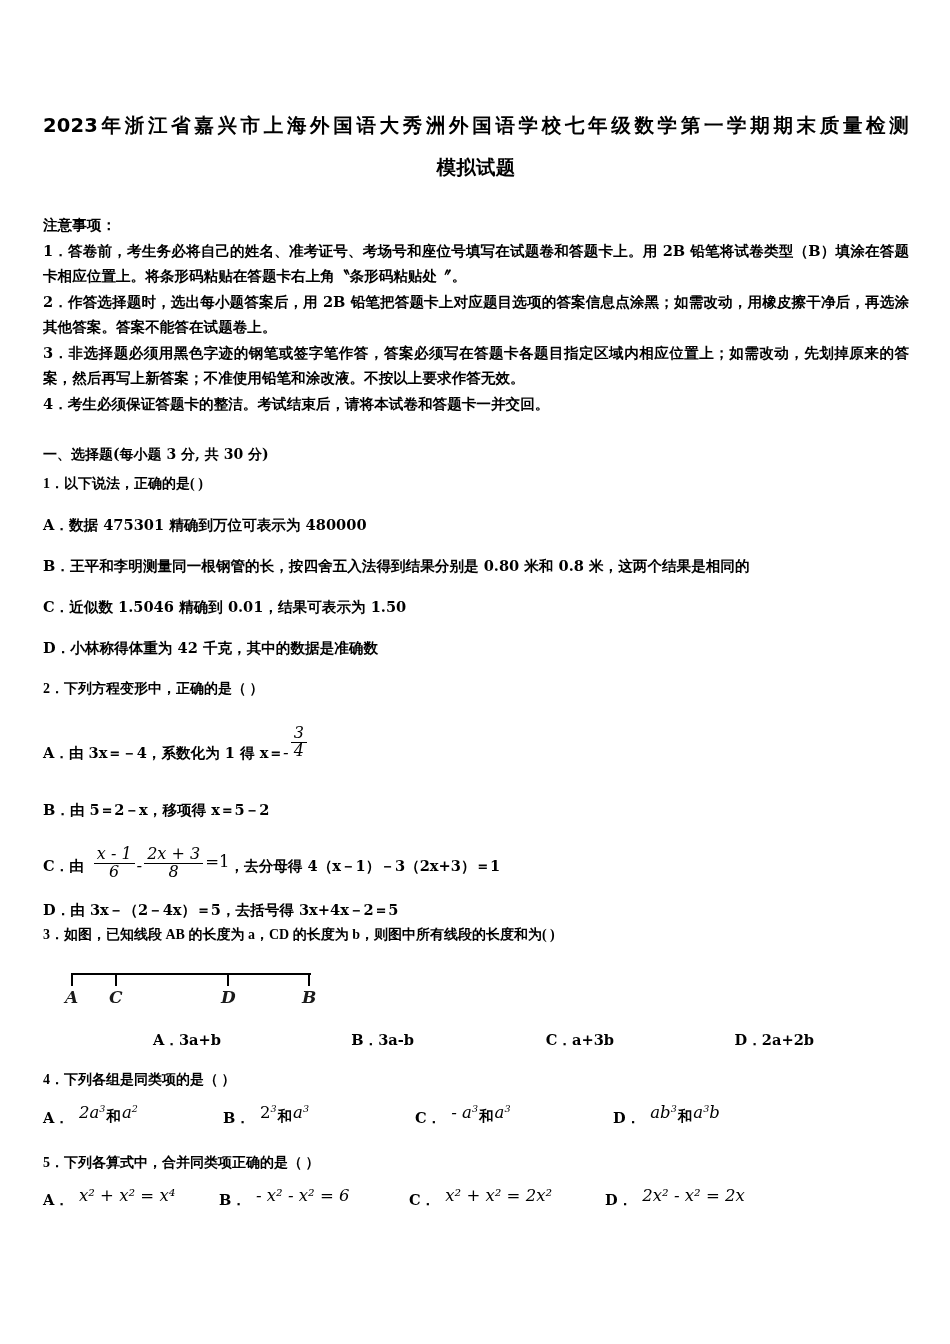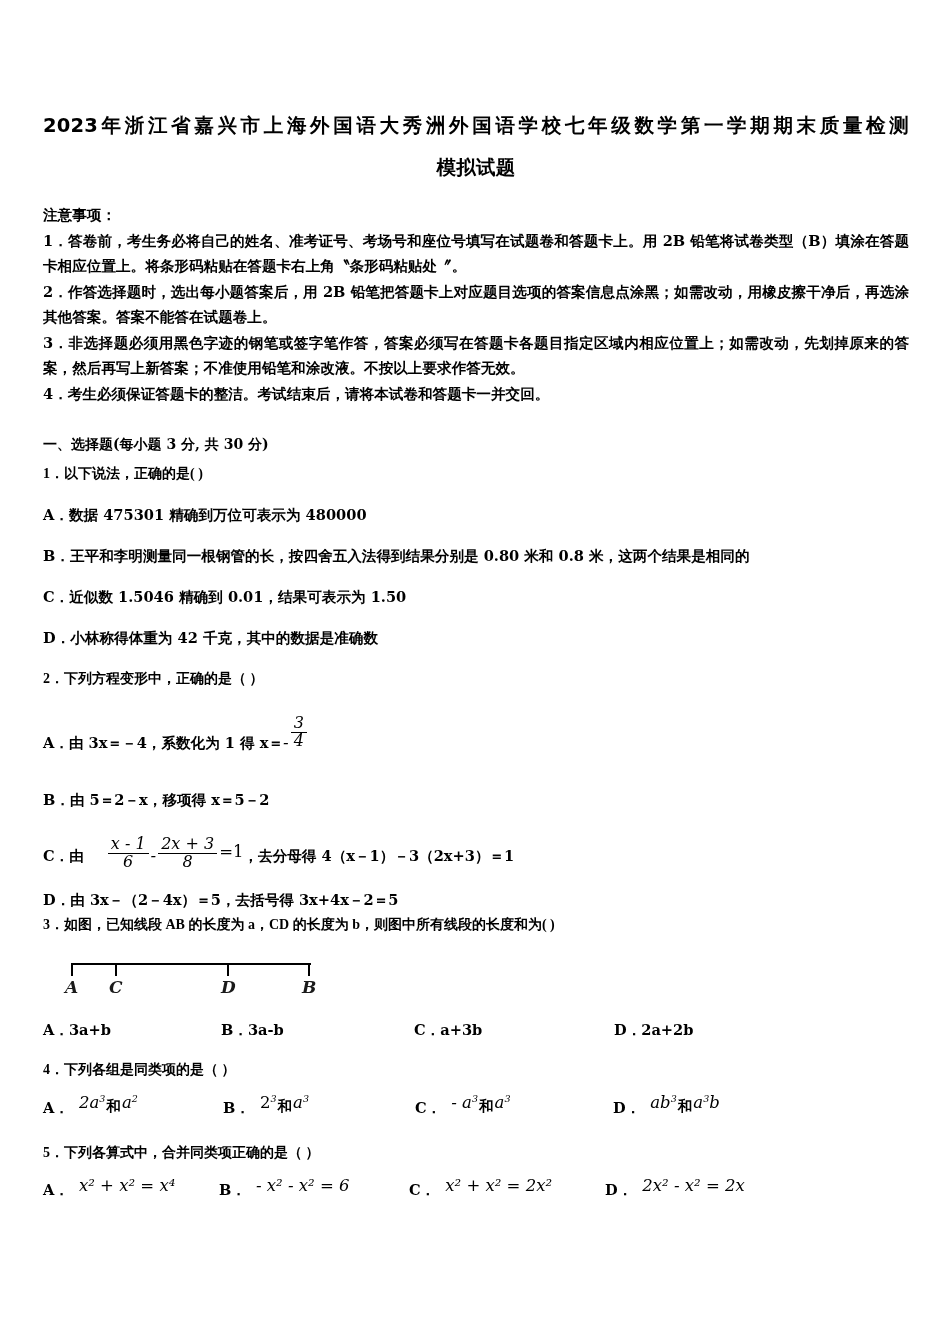--- a/index.html
+++ b/index.html
@@ -47,21 +47,21 @@
     white-space: nowrap;
   }
   .title-line2 {
     display: block;
     margin-top: 6px;
     text-align: center;
   }
 
   
   .notice {
-    margin-top: 16px;
+    margin-top: 26px;
     font-family: "DejaVu Serif", "Liberation Serif", serif;
     font-weight: bold;
     font-size: 14.6px;
     line-height: 25.5px;
     text-align: justify;
   }
   .notice-head {
     display: block;
   }
   .notice-item {
@@ -102,20 +102,21 @@
   .opt-row {
     display: flex;
     margin-top: 16px;
     font-family: "DejaVu Serif", "Liberation Serif", serif;
     font-weight: bold;
     font-size: 14.6px;
     line-height: 22px;
   }
   .opt-row > .cell {
     flex: 0 0 auto;
+    text-align: right;
   }
   .opt-row .c1 { width: 178px; }
   .opt-row .c2 { width: 193px; }
   .opt-row .c3 { width: 200px; }
   .opt-row .c4 { width: 200px; }
 
   
   .opt-row-math {
     display: flex;
     align-items: flex-end;
@@ -247,21 +248,21 @@
     </div>
 
     <div class="q-stem" style="margin-top:16px;">2．下列方程变形中，正确的是（      ）</div>
     <div class="opt" style="margin-top:24px;">
       <span class="opt-label">A．</span><span>由 3x＝－4，系数化为 1 得 x＝</span><span class="mth" style="top:0;">-</span><span class="frac frac-raise"><span class="num">3</span><span class="den">4</span></span>
     </div>
     <div class="opt" style="margin-top:33px;">
       <span class="opt-label">B．</span><span>由 5＝2－x，移项得 x＝5－2</span>
     </div>
     <div class="opt" style="margin-top:24px;">
-      <span class="opt-label">C．</span><span>由</span><span class="frac" style="margin-left:24px;"><span class="num">x - 1</span><span class="den">6</span></span><span class="mth" style="top:0;">-</span><span class="frac"><span class="num">2x + 3</span><span class="den">8</span></span><span class="mth" style="top:-4px;font-style:normal;">=1</span><span>，去分母得 4（x－1）－3（2x+3）＝1</span>
+      <span class="opt-label">C．</span><span>由</span><span class="frac" style="margin-left:10px;"><span class="num">x - 1</span><span class="den">6</span></span><span class="mth" style="top:0;">-</span><span class="frac"><span class="num">2x + 3</span><span class="den">8</span></span><span class="mth" style="top:-4px;font-style:normal;">=1</span><span>，去分母得 4（x－1）－3（2x+3）＝1</span>
     </div>
     <div class="opt" style="">
       <span class="opt-label">D．</span><span>由 3x－（2－4x）＝5，去括号得 3x+4x－2＝5</span>
     </div>
 
     <div class="q-stem" style="margin-top:0;">3．如图，已知线段 AB 的长度为 a，CD 的长度为 b，则图中所有线段的长度和为(    )</div>
 
     <div class="seg-figure">
       <div class="seg-axis"></div>
       <div class="seg-tick" id="tick0" style="left: 16px;"></div>

